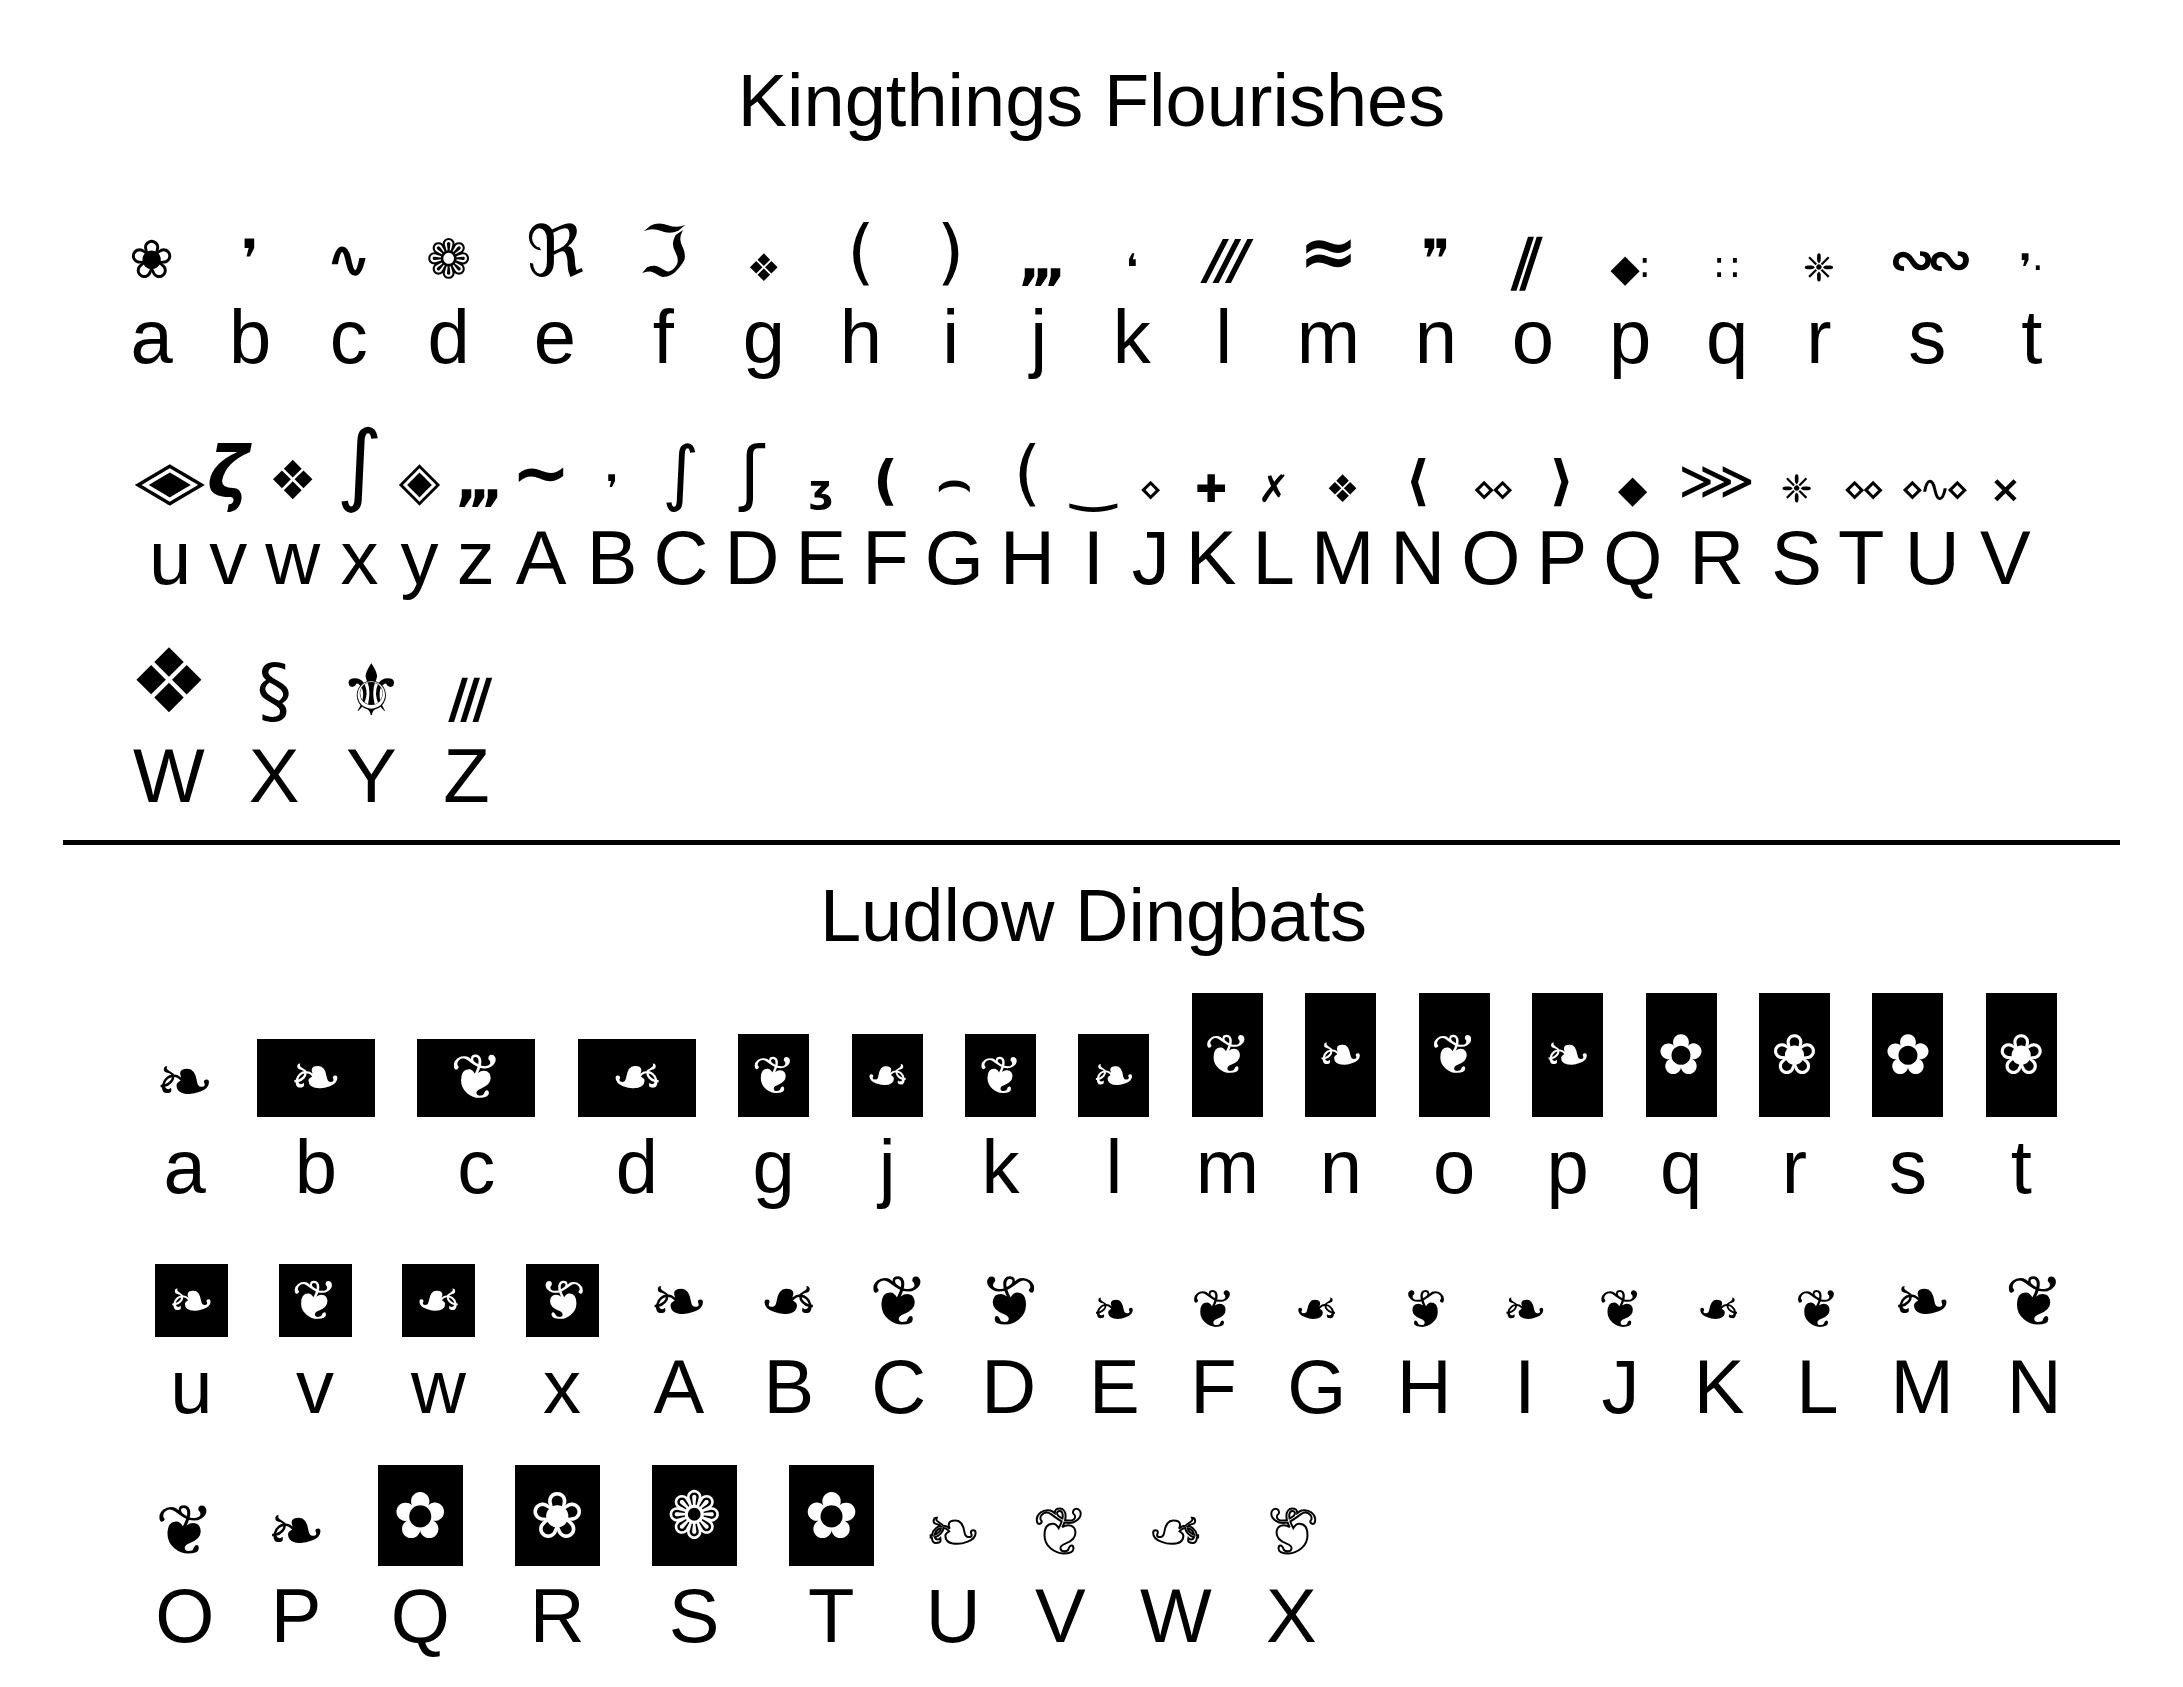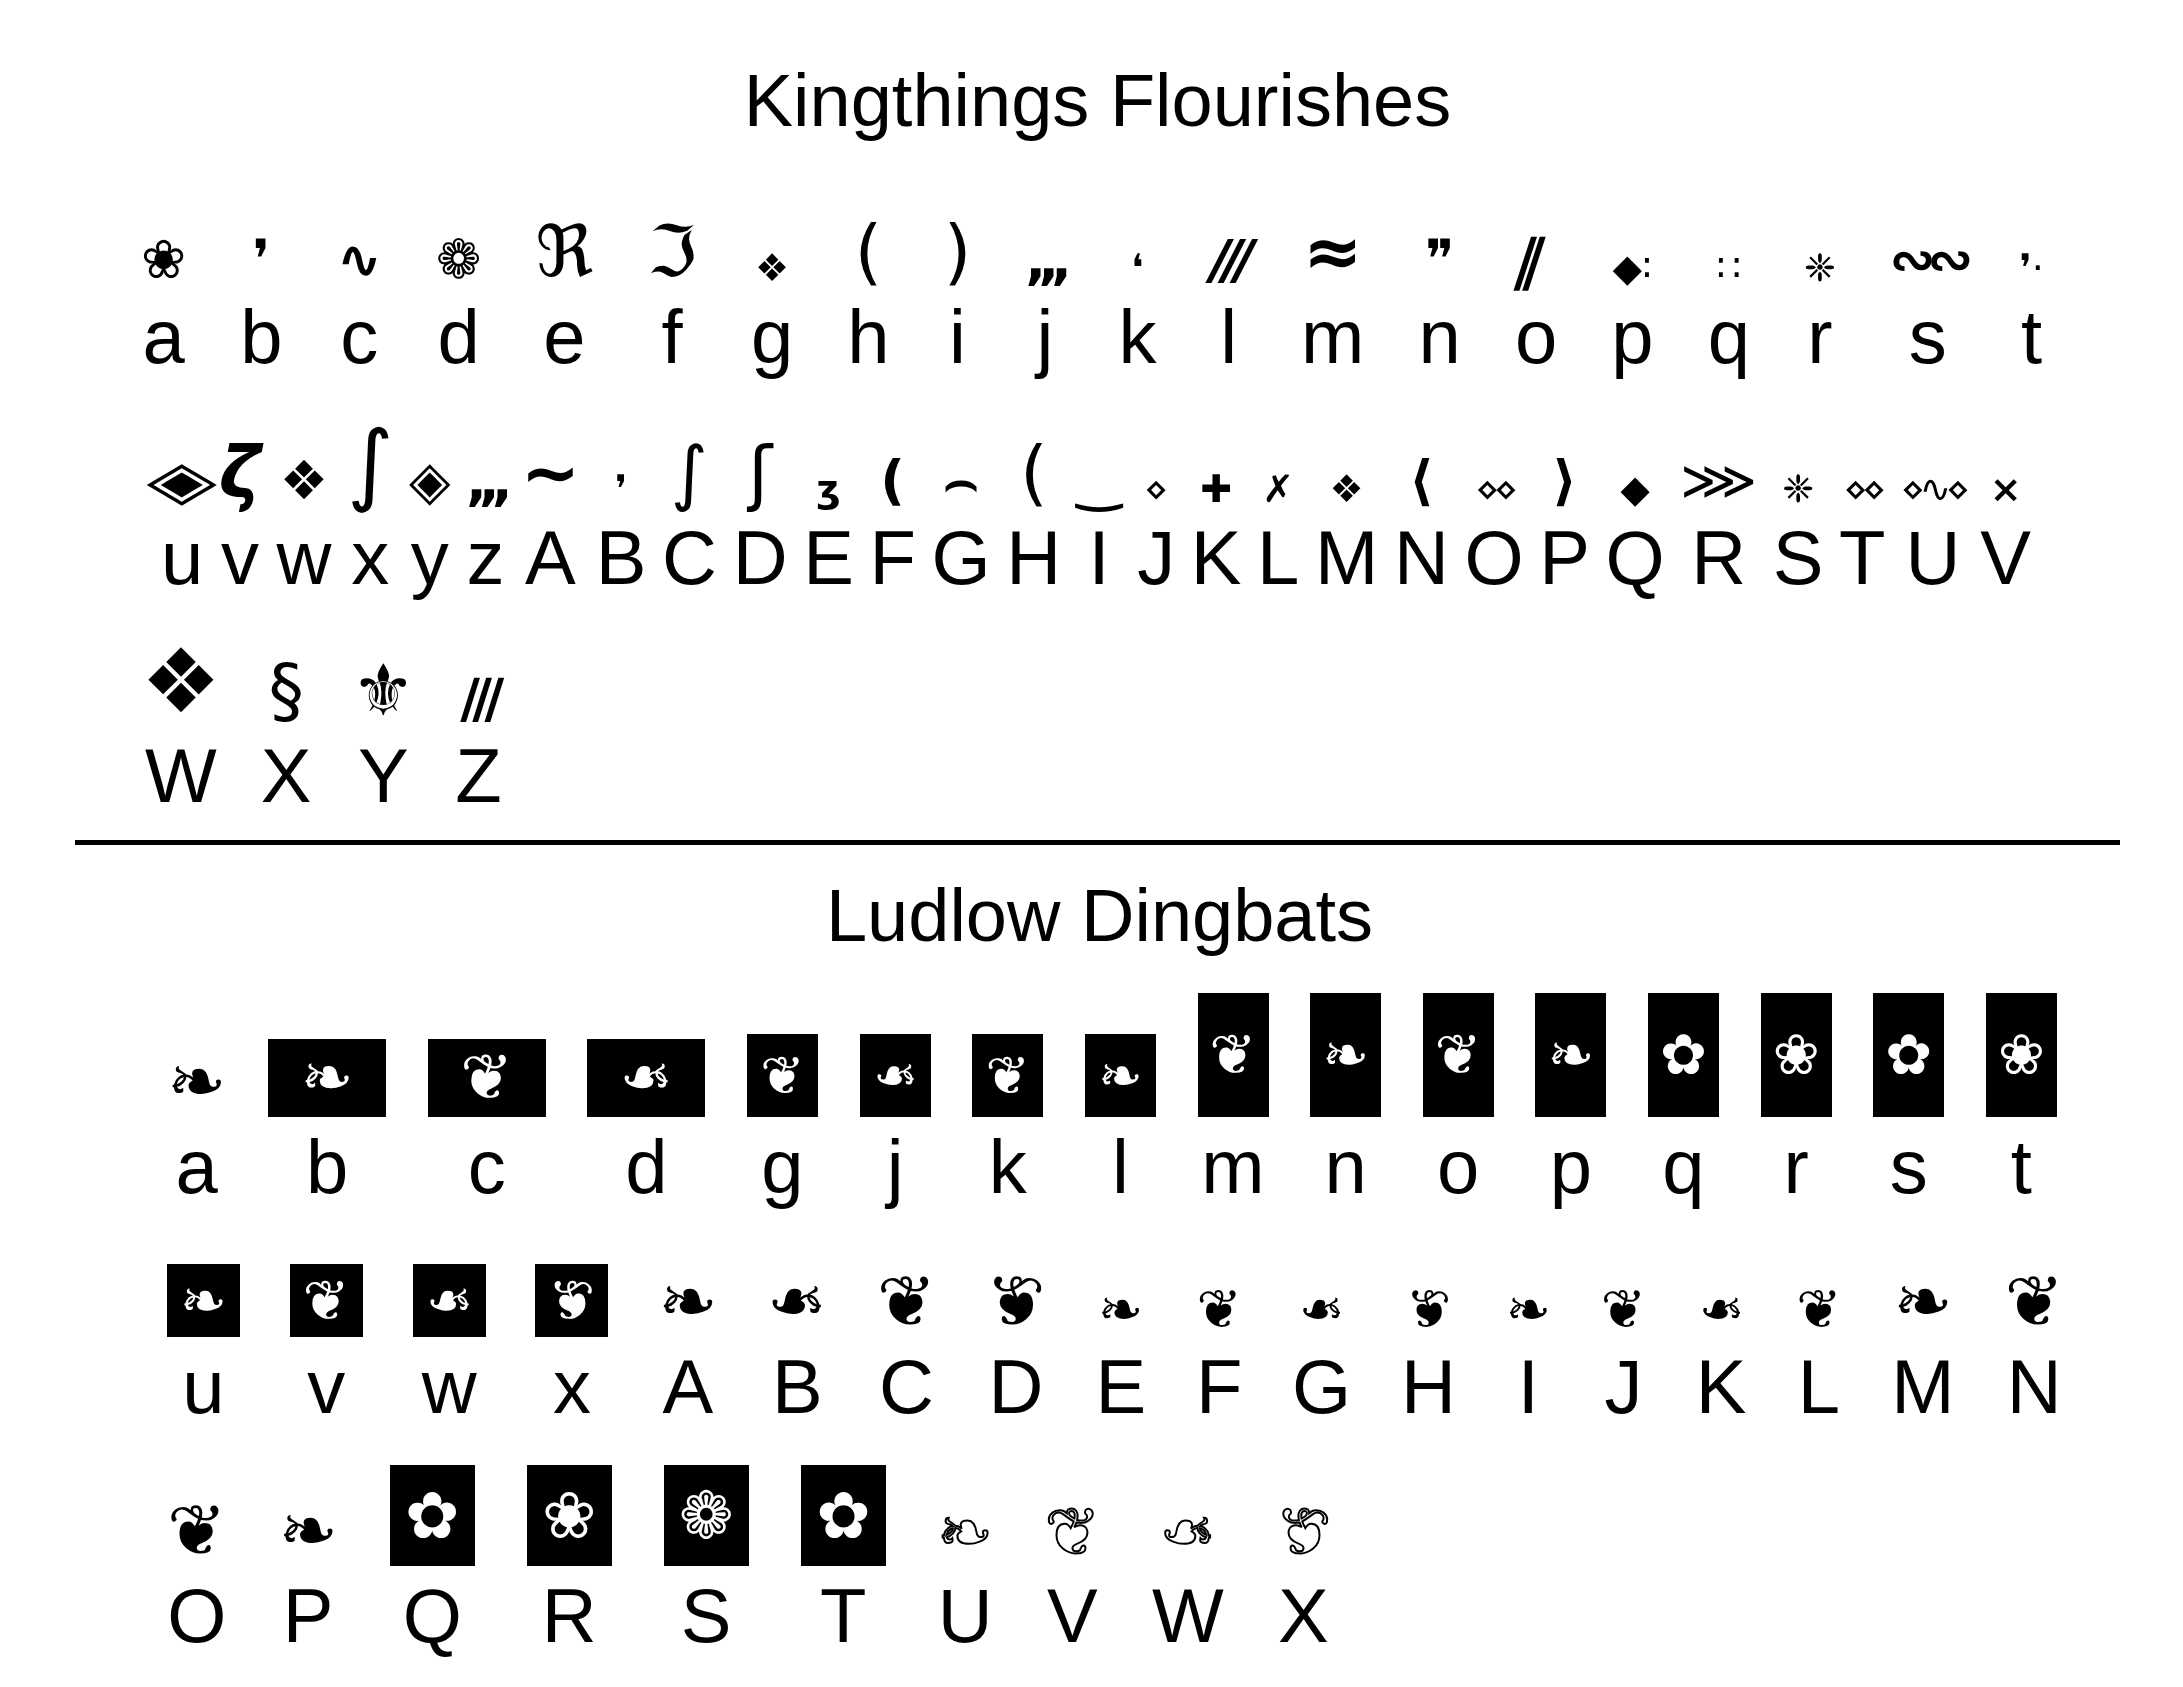--- a/index.html
+++ b/index.html
@@ -3,21 +3,20 @@
 <meta charset="utf-8">
 <style>
   html,body{margin:0;padding:0;background:#ffffff;}
   body{
     width:2183px;height:1687px;overflow:hidden;
     font-family:"Liberation Sans","DejaVu Sans",sans-serif;color:#000;
   }
   .sheet{
     position:relative;width:2183px;height:1687px;box-sizing:border-box;
     padding-top:60px;
-    padding-left:12px;
   }
   .title{
     text-align:center;font-size:74px;line-height:1.1;font-weight:400;
     margin:0 0 53px 0;letter-spacing:0;
   }
   .title.t2{margin:30px 0 36px 4px;}
   .row{display:flex;justify-content:space-between;align-items:flex-end;}
   .k1{margin:0 139px 0 129px;}
   .k2{margin:36px 152px 0 149px;}
   .k3{margin:33px 0 0 129px;justify-content:flex-start;gap:40px;}

